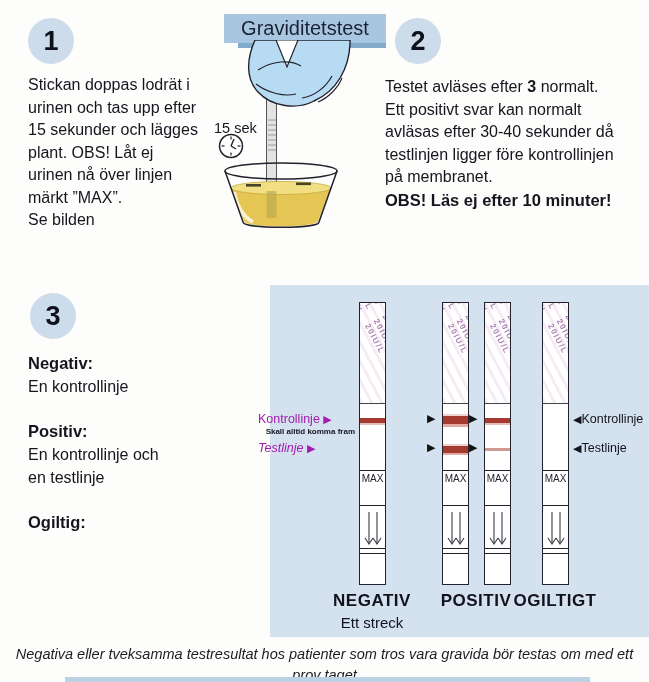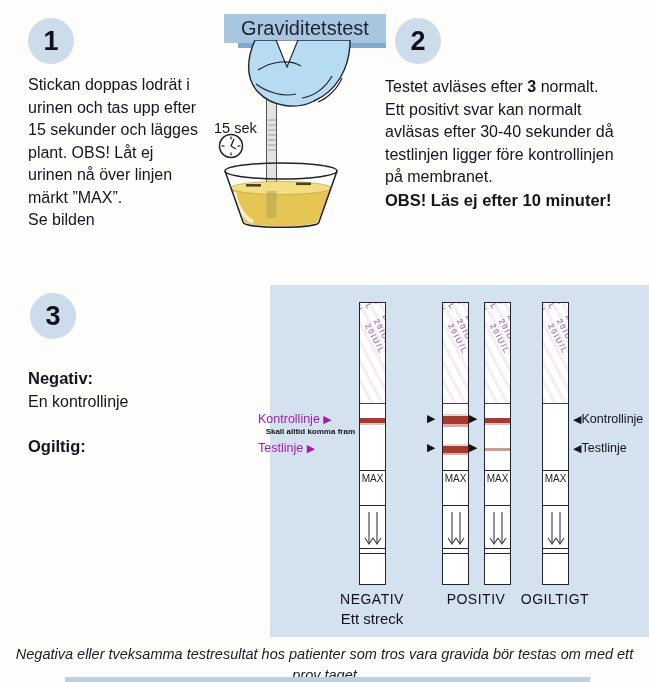--- a/index.html
+++ b/index.html
@@ -29,21 +29,21 @@
   .step2-text .obs{font-weight:bold;font-size:16.5px;}
 
   
   .band{position:absolute;left:0;top:240px;width:649px;height:33px;background:#d3e0ee;
         display:flex;align-items:center;justify-content:center;
         font-size:20px;font-weight:bold;letter-spacing:.4px;color:#12121c;}
 
   
   .step3-text{position:absolute;left:28px;top:352px;width:240px;font-size:16px;line-height:23px;}
   .s3-group{margin-bottom:22px;}
-  .s3-label{font-weight:bold;font-size:16.5px;margin-top:15px;}
+  .s3-label{font-weight:bold;font-size:16.5px;}
   .s3-lines{white-space:pre-line;}
 
   
   .panel{position:absolute;left:270px;top:285px;width:379px;height:352px;background:#d4e1ee;}
 
   .stick{position:absolute;top:302px;width:27px;height:283px;background:#fff;
          border:1.5px solid #23232e;display:flex;flex-direction:column;}
   .stick.st1{left:359px;}.stick.st2{left:442px;}.stick.st3{left:484px;}.stick.st4{left:542px;}
 
   .wm{height:101px;border-bottom:1px solid #44444c;position:relative;overflow:hidden;
@@ -63,32 +63,32 @@
        font-size:10px;font-weight:500;text-align:center;line-height:16px;color:#23232e;}
   .arrows-box{height:42px;display:flex;align-items:flex-end;justify-content:center;}
   .dl{height:6px;border-top:1.5px solid #23232e;border-bottom:1.5px solid #23232e;}
   .stick-bottom{flex:1;background:#fff;}
 
   
   .lab-left{position:absolute;text-align:left;font-size:12.5px;font-weight:500;color:#a21caf;}
   .lab-kontroll{left:258px;top:412px;width:97px;}
   .lab-sub{position:absolute;left:248px;top:427px;width:107px;text-align:right;
            font-size:8px;font-weight:bold;color:#14141e;}
-  .lab-test{left:258px;top:441px;width:97px;}
+  .lab-test{left:258px;top:441px;width:97px;font-style:italic;}
   .mid-arrow{position:absolute;font-size:11px;color:#111;}
   .ma1{left:427px;top:412px;}.ma2{left:427px;top:441px;}
   .ma3{left:469px;top:412px;}.ma4{left:469px;top:441px;}
   .lab-right{position:absolute;left:573px;font-size:12.5px;font-weight:500;color:#14141e;}
   .lr1{top:412px;}.lr2{top:441px;}
   .tri{font-size:11px;}
 
   
   .result{position:absolute;top:591px;width:120px;text-align:center;color:#12121c;}
   .r1{left:312px;}.r2{left:416px;}.r3{left:495px;}
-  .result .nm{font-size:14px;font-weight:normal;letter-spacing:.5px;}
+  .result .nm{font-size:17px;font-weight:bold;letter-spacing:.5px;}
   .result .sub{font-size:15px;margin-top:3px;}
 
   
   .footer{position:absolute;left:0;top:644px;width:649px;text-align:center;
           font-style:italic;font-size:14.5px;line-height:21px;color:#1c1c24;}
   .bottom-bar{position:absolute;left:65px;top:677px;width:525px;height:5px;background:#bdd1e5;}
 
   
   .illus{position:absolute;left:200px;top:40px;width:180px;height:195px;}
   .timer-label{position:absolute;left:214px;top:120px;width:60px;font-size:14.5px;font-weight:500;color:#14141e;}
@@ -161,20 +161,25 @@
       <ellipse cx="81" cy="131" rx="56" ry="8" fill="none" stroke="#22222c" stroke-width="1.5"></ellipse>
     </svg>
   </div>
 
 
   <div class="num-circle c3">3</div>
   <div class="step3-text">
     <div class="s3-group">
       <div class="s3-label">Negativ:</div>
       <div class="s3-lines">En kontrollinje</div>
+    </div>
+    <div class="s3-group">
+      <div class="s3-label">Positiv:</div>
+      <div class="s3-lines">En kontrollinje och
+en testlinje</div>
     </div>
     <div class="s3-group">
       <div class="s3-label">Ogiltig:</div>
     </div>
   </div>
 
   <div class="panel"></div>
 
   <div class="stick st1">
     <div class="wm">

